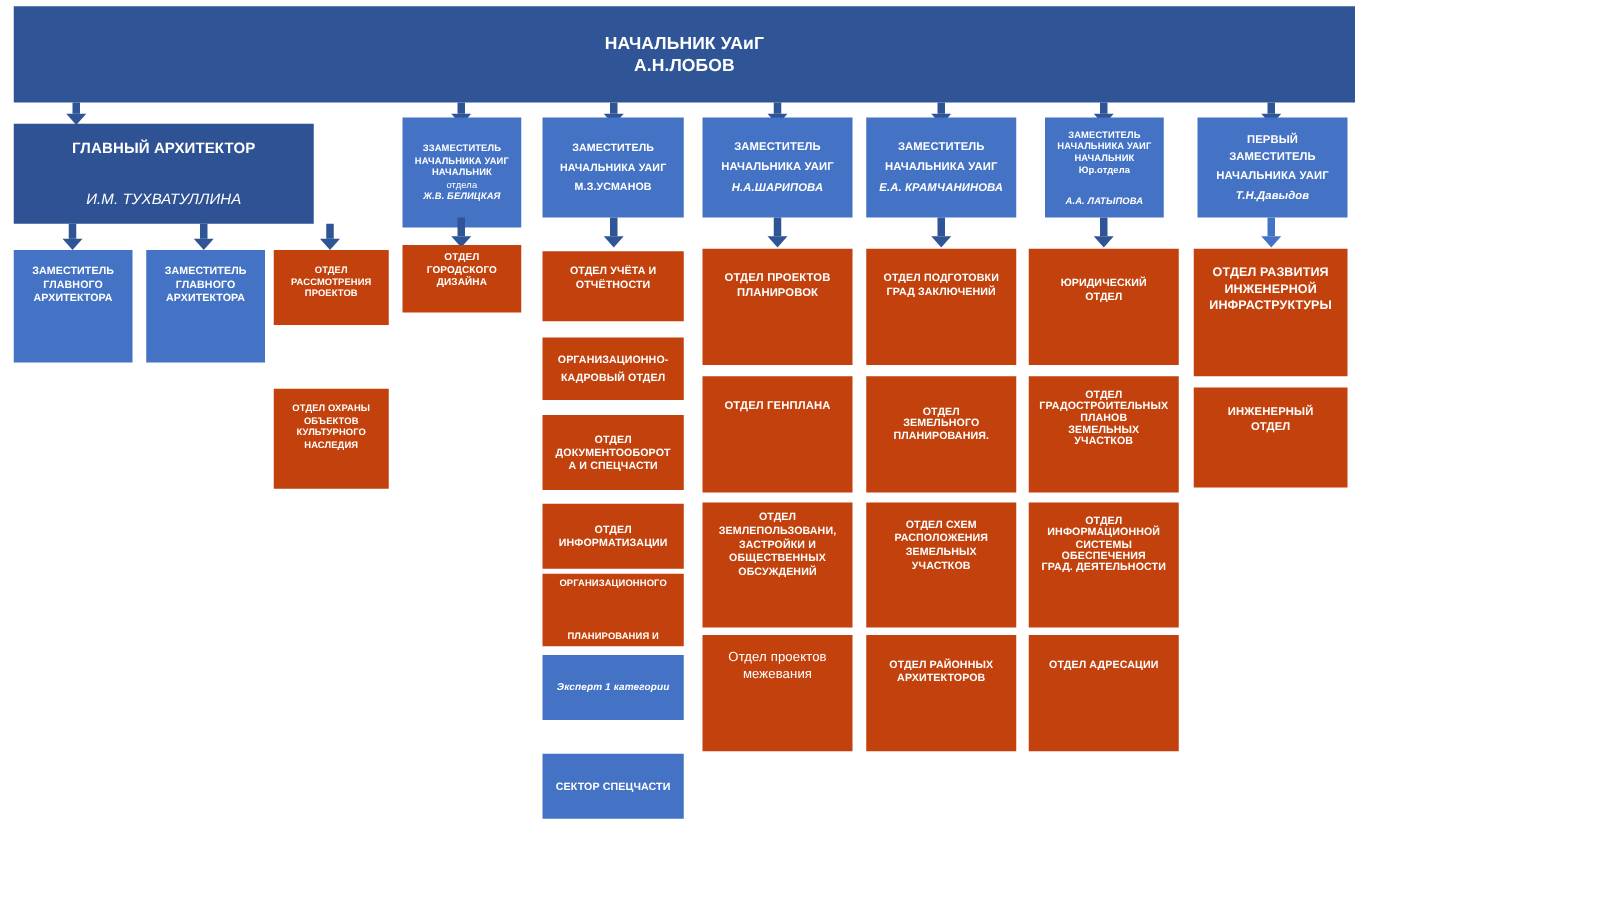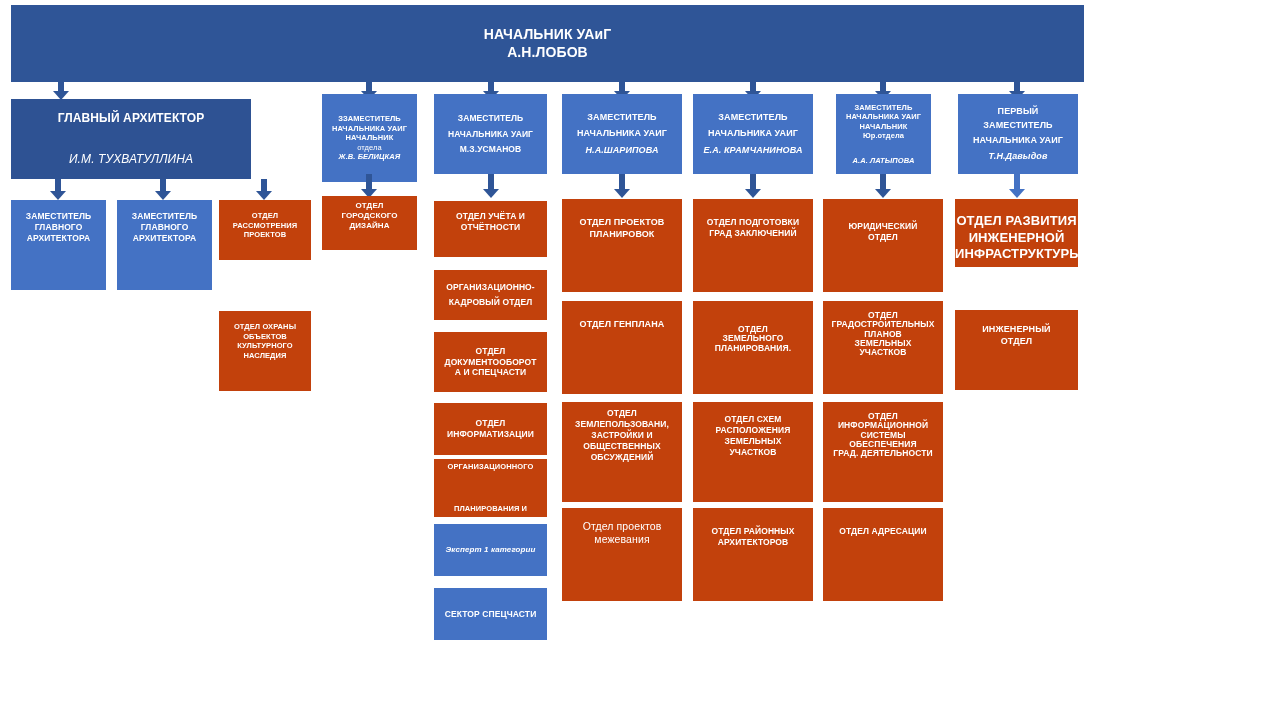--- a/index.html
+++ b/index.html
@@ -247,21 +247,21 @@
     <span class="ln bold">СЕКТОР</span>
     <span class="ln bold">ОРГАНИЗАЦИОННОГО</span>
     <span class="ln bold">ПЛАНИРОВАНИЯ И</span>
     <span class="ln bold">КООРДИНАЦИИ</span>
   </div>
 
   <div class="box v-mid" style="left:434px; top:524px; width:113px; height:52px; justify-content:center; font-size:8px;">
     <span class="ln bold ital">Эксперт 1 категории</span>
   </div>
 
-  <div class="box v-mid" style="left:434px; top:588px; width:113px; height:52px; justify-content:center; font-size:8.5px;">
+  <div class="box v-mid" style="left:434px; top:603px; width:113px; height:52px; justify-content:center; font-size:8.5px;">
     <span class="ln bold">СЕКТОР СПЕЦЧАСТИ</span>
   </div>
 
   <div class="box v-grey" style="left:562px; top:199px; width:120px; height:93px; justify-content:flex-start; padding-top:18px; font-size:9px;">
     <span class="ln bold">ОТДЕЛ ПРОЕКТОВ</span>
     <span class="ln bold">ПЛАНИРОВОК</span>
   </div>
 
   <div class="box v-grey" style="left:562px; top:301px; width:120px; height:93px; justify-content:flex-start; padding-top:18px; font-size:9px;">
     <span class="ln bold">ОТДЕЛ ГЕНПЛАНА</span>
@@ -321,21 +321,21 @@
     <span class="ln bold">ИНФОРМАЦИОННОЙ</span>
     <span class="ln bold">СИСТЕМЫ</span>
     <span class="ln bold">ОБЕСПЕЧЕНИЯ</span>
     <span class="ln bold">ГРАД. ДЕЯТЕЛЬНОСТИ</span>
   </div>
 
   <div class="box v-grey" style="left:823px; top:508px; width:120px; height:93px; justify-content:flex-start; padding-top:18px; font-size:8.5px;">
     <span class="ln bold">ОТДЕЛ АДРЕСАЦИИ</span>
   </div>
 
-  <div class="box v-grey" style="left:955px; top:199px; width:123px; height:68px; justify-content:flex-start; padding-top:14px; font-size:13px;text-align:center;">
+  <div class="box v-grey" style="left:955px; top:199px; width:123px; height:102px; justify-content:flex-start; padding-top:14px; font-size:10px;text-align:center;">
     <span class="ln bold">ОТДЕЛ РАЗВИТИЯ</span>
     <span class="ln bold">ИНЖЕНЕРНОЙ</span>
     <span class="ln bold">ИНФРАСТРУКТУРЫ</span>
   </div>
 
   <div class="box v-grey" style="left:955px; top:310px; width:123px; height:80px; justify-content:flex-start; padding-top:14px; font-size:9px;">
     <span class="ln bold">ИНЖЕНЕРНЫЙ</span>
     <span class="ln bold">ОТДЕЛ</span>
   </div>
 

